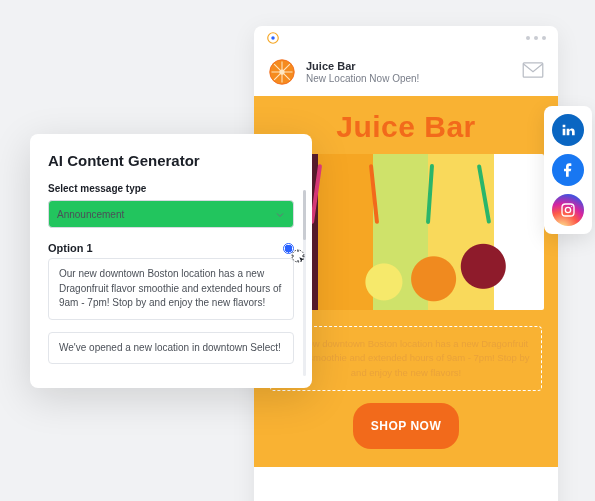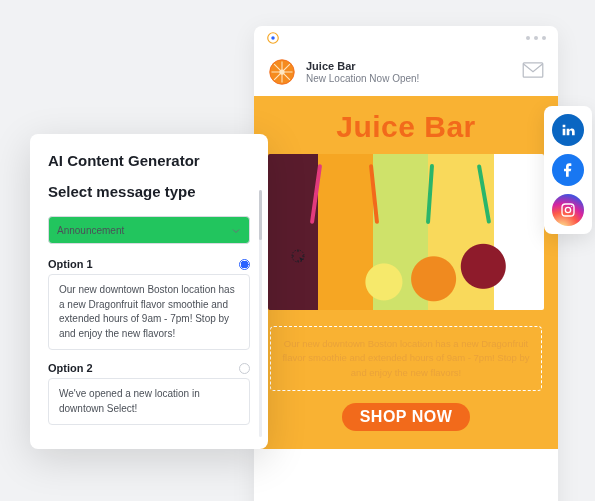--- a/index.html
+++ b/index.html
@@ -80,37 +80,37 @@
     border: 1.5px dashed #ffffff;
     border-radius:4px;
     padding:10px;
     text-align:center;
     font-size:9.5px; line-height:1.5;
     color:#e9a23a;
   }
   .shop-btn {
     display:inline-block;
     background:#f26a1b; color:#fff;
-    font-weight:800; font-size:16px;
-    padding:5px 18px; border-radius:18px;
+    font-weight:800; font-size:12px;
+    padding:16px 18px; border-radius:18px;
     letter-spacing:0.5px;
   }
 
   
   .ai-panel {
     position:absolute;
     left: 30px; top: 134px;
-    width: 238px;
+    width: 282px;
     background:#ffffff;
     border-radius:8px;
     box-shadow: 0 10px 40px rgba(0,0,0,0.14);
     padding: 18px 18px 12px 18px;
   }
   .ai-title { font-size:15px; font-weight:800; color:#1b1f27; margin-bottom:14px; }
-  .ai-label { font-size:15px; font-weight:700; color:#1b1f27; margin-bottom:16px; }
+  .ai-label { font-size:10px; font-weight:700; color:#1b1f27; margin-bottom:6px; }
   .ai-select {
     width:100%; height:28px;
     border:1px solid #d7dae0; border-radius:4px;
     font-size:10px; color:#4b5058;
     padding:0 8px; background:#22c55e;
     appearance:none; position:relative;
   }
   .select-wrap { position:relative; margin-bottom:14px; }
   .chev {
     position:absolute; right:8px; top:7px;
@@ -232,24 +232,20 @@
         </svg>
     </span>
   </div>
 
   <div class="option-head">
     <span class="opt-label">Option 1</span>
     <span class="radio checked"></span>
   </div>
   <div class="opt-box">Our new downtown Boston location has a new Dragonfruit flavor smoothie and extended hours of 9am - 7pm! Stop by and enjoy the new flavors!</div>
 
-  <div class="option-head">
-    <span class="opt-label">Option 2</span>
-    <span class="radio"></span>
-  </div>
   <div class="opt-box">We've opened a new location in downtown Select!</div>
 </div>
 
 <span class="cursor-icon">
   <svg width="16" height="16" viewBox="0 0 24 24">
     <circle cx="12" cy="12" r="9" fill="none" stroke="#1b1f27" stroke-width="1.4" stroke-dasharray="2 2"></circle>
     <path d="M12 3v3M12 18v3M3 12h3M18 12h3" stroke="#1b1f27" stroke-width="1.4"></path>
     <path d="M14 14 l7 3 -3 1 -1 3z" fill="#1b1f27"></path>
   </svg>
 </span>

